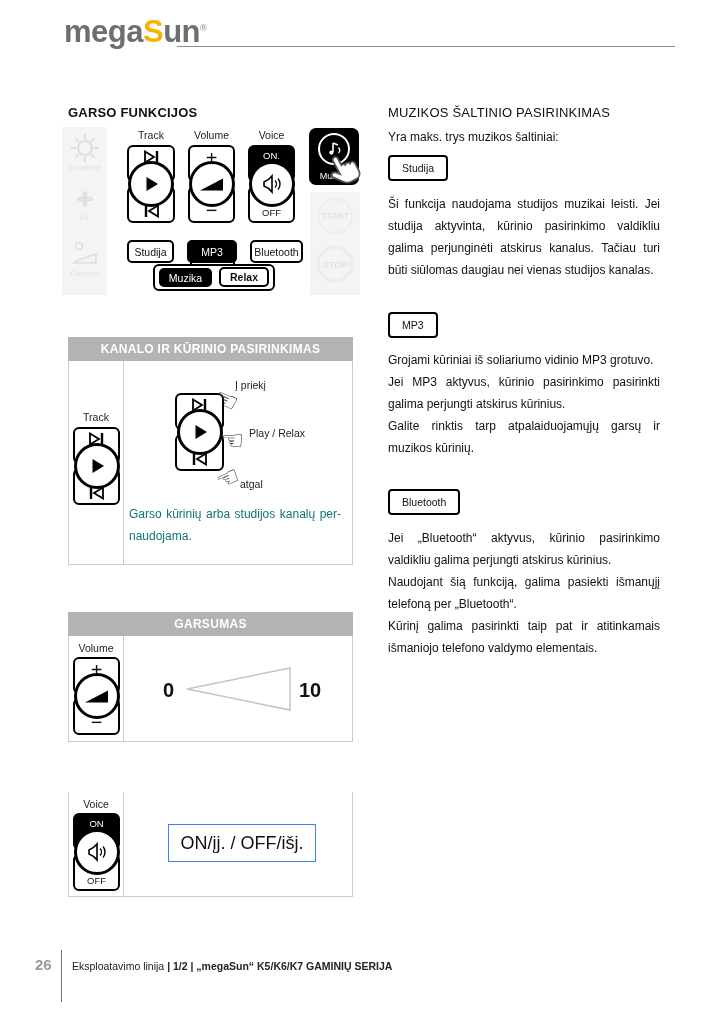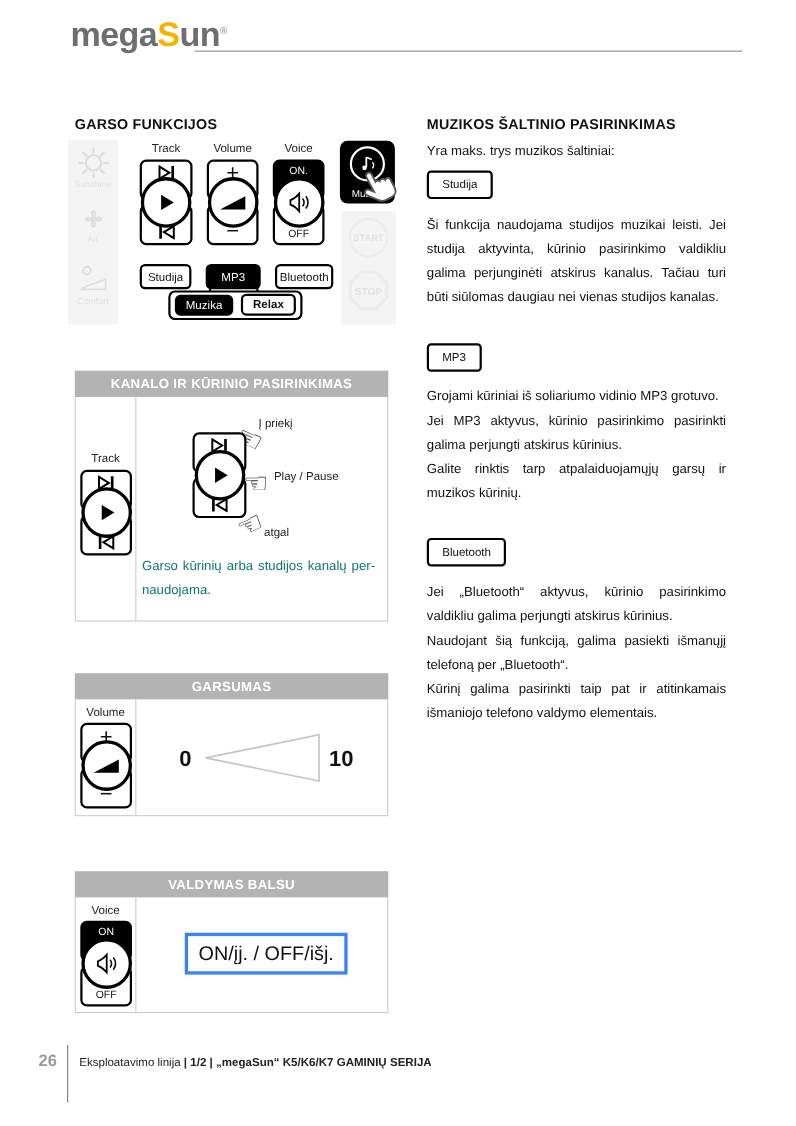--- a/index.html
+++ b/index.html
@@ -48,21 +48,21 @@
   .sec-body { position:relative; border:1px solid #ccc; border-top:none; background:#fff; }
   .divider { position:absolute; left:54px; top:0; bottom:0; width:1px; background:#ccc; }
   .cell-label { position:absolute; font-size:10.5px; text-align:center; color:#222; }
 
   .hand { position:absolute; font-family:"DejaVu Sans",sans-serif; font-size:26px; color:#222; line-height:1; }
   .callout { position:absolute; font-size:10.5px; color:#222; white-space:nowrap; }
   .caption { position:absolute; font-size:12px; line-height:22px; color:#0f766e; }
   .caption .l1 { text-align:justify; text-align-last:justify; }
 
   .scale-num { position:absolute; font-size:20px; font-weight:bold; }
-  .value-box { position:absolute; border:3px solid #3b82f6; display:flex; align-items:center; justify-content:center; font-size:18px; white-space:nowrap; }
+  .value-box { position:absolute; border:1px solid #3b82f6; display:flex; align-items:center; justify-content:center; font-size:18px; white-space:nowrap; }
 
   
   .r-block { position:absolute; left:388px; width:272px; }
   .r-heading { font-size:13px; letter-spacing:.2px; }
   .r-text { font-size:12px; line-height:22px; text-align:justify; }
   .tag-btn { display:inline-block; border:2px solid #000; border-radius:4px; background:#fff; padding:5px 12px; font-size:10.5px; }
 
   
   .f-num { position:absolute; left:35px; top:956px; font-size:15px; font-weight:bold; color:#9a9a9a; }
   .f-line { position:absolute; left:61px; top:950px; width:1px; height:52px; background:#777; }
@@ -203,21 +203,21 @@
       </div>
       <div style="position:absolute; left:5px; top:52px;">
         <svg width="40" height="40" viewBox="0 0 24 24">
             <polygon points="8,2 16,2 22,8 22,16 16,22 8,22 2,16 2,8" fill="none" stroke="#ececec" stroke-width="1.8"></polygon>
             <text x="12" y="14.5" text-anchor="middle" font-size="5.5" font-weight="bold" fill="#e2e2e2">STOP</text>
           </svg>
       </div>
     </div>
   </div>
 
-  <div class="r-block r-heading" style="top:105px;font-weight:bold;">MUZIKOS ŠALTINIO PASIRINKIMAS</div>
+  <div class="r-block r-heading" style="top:105px;">MUZIKOS ŠALTINIO PASIRINKIMAS</div>
   <div class="r-block r-text" style="top:126px;">Yra maks. trys muzikos šaltiniai:</div>
 
   <div class="r-block" style="top:155px;">
     <span class="tag-btn">Studija</span>
   </div>
   <div class="r-block r-text" style="top:193px;">Ši funkcija naudojama studijos muzikai leisti. Jei studija aktyvinta, kūrinio pasirinkimo valdikliu galima perjunginėti atskirus kanalus. Tačiau turi būti siūlomas daugiau nei vienas studijos kanalas.</div>
 
   <div class="r-block" style="top:312px;">
     <span class="tag-btn">MP3</span>
   </div>
@@ -280,21 +280,21 @@
               <path d="M5.5 3 L17 10 L5.5 17 Z" fill="#000"></path>
             </svg>
         </div>
       </div>
 
       <div class="hand" style="left:146px; top:26px; transform:rotate(24deg);">☜</div>
       <div class="hand" style="left:152px; top:66px;">☜</div>
       <div class="hand" style="left:147px; top:104px; transform:rotate(-24deg);">☜</div>
 
       <div class="callout" style="left:166px; top:18px;">Į priekį</div>
-      <div class="callout" style="left:180px; top:66px;">Play / Pause</div>
+      <div class="callout" style="left:180px; top:66px;">Play / Relax</div>
       <div class="callout" style="left:171px; top:117px;">atgal</div>
 
       <div class="caption" style="left:60px; top:142px; width:212px;">
         <div class="l1">Garso kūrinių arba studijos kanalų per-</div>
         <div>naudojama.</div>
       </div>
     </div>
   </div>
 
   <div class="section" style="top:612px;">
@@ -319,21 +319,20 @@
 
       <div class="scale-num" style="left:94px; top:43px;">0</div>
       <svg style="position:absolute; left:117px; top:30px;" width="106" height="46" viewBox="0 0 106 46">
           <polygon points="1,23 104,2 104,44" fill="#fff" stroke="#c4c4c4" stroke-width="1.5"></polygon>
         </svg>
       <div class="scale-num" style="left:230px; top:43px;">10</div>
     </div>
   </div>
 
   <div class="section" style="top:792px;">
-    <div class="sec-header">VALDYMAS BALSU</div>
     <div class="sec-body" style="height:105px;">
       <div class="divider"></div>
       <div class="cell-label" style="left:3px; top:6px; width:48px;">Voice</div>
 
       <div class="ctrl" style="left:4px; top:21px; width:47px;">
         <div class="half top vblack">
             <span class="onoff">ON</span>
           </div>
         <div class="half bot">
             <span class="onoff">OFF</span>

